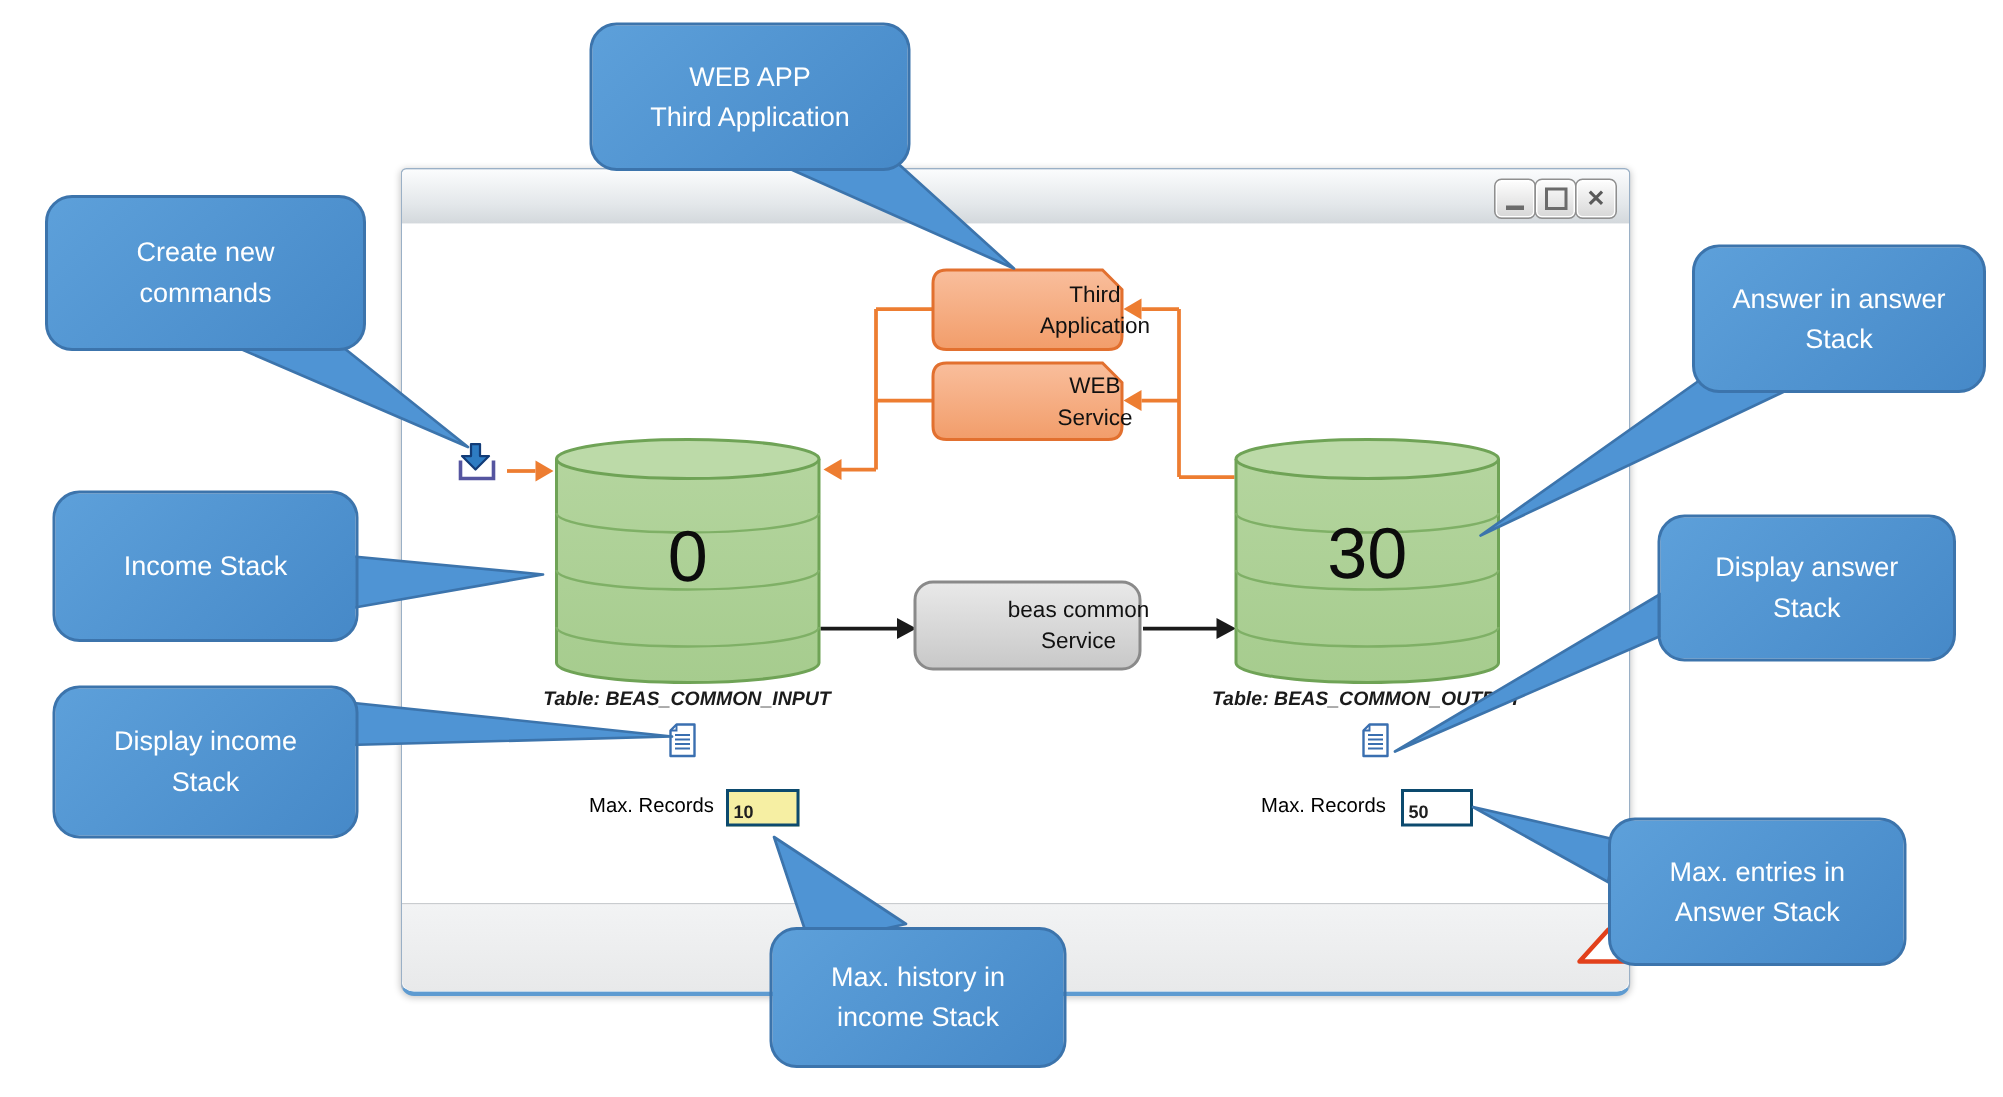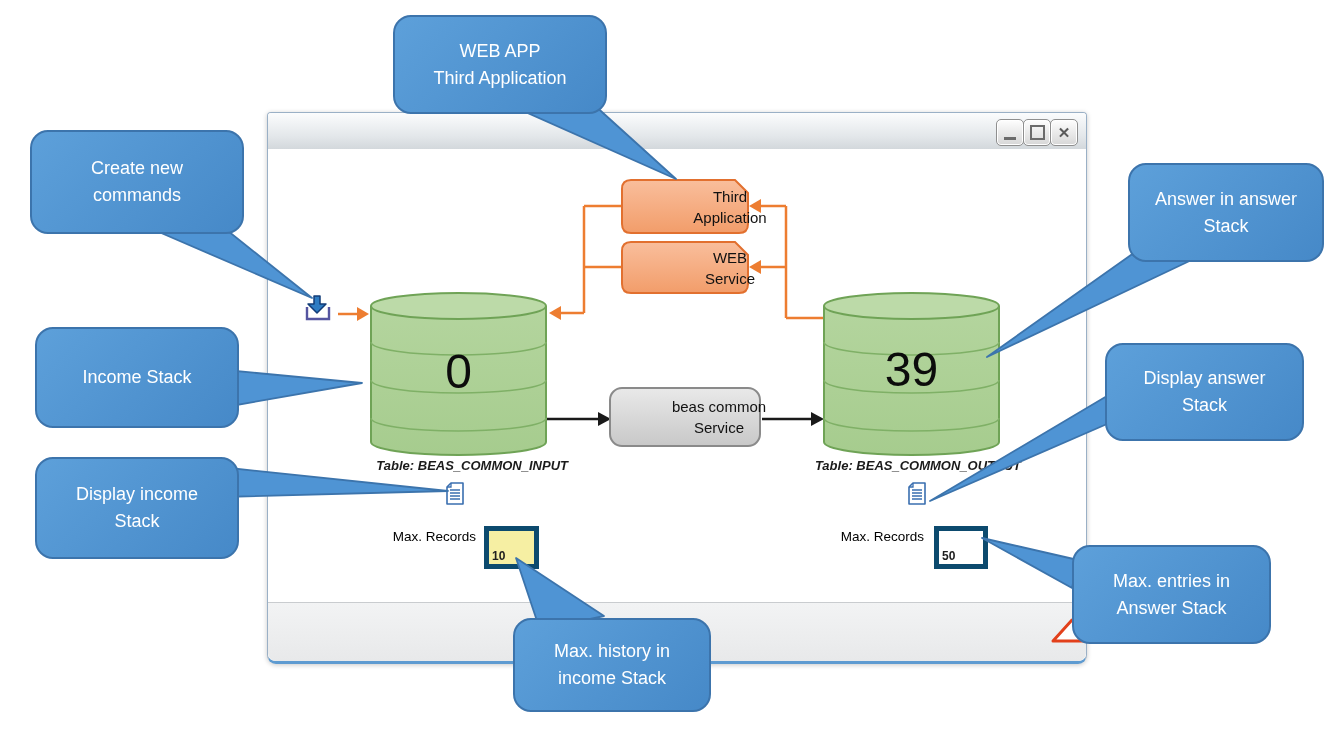--- a/index.html
+++ b/index.html
@@ -30,29 +30,29 @@
   
   .boxtext{position:absolute;z-index:3;display:flex;flex-direction:column;align-items:center;
            justify-content:center;font-size:15px;line-height:21px;color:#111;text-align:center;padding-left:45px;}
   .t-third{left:622px;top:180px;width:126px;height:53px;}
   .t-web{left:622px;top:242px;width:126px;height:51px;}
   .t-beas{left:610px;top:388px;width:128px;height:58px;}
   .stack-count{position:absolute;z-index:3;display:flex;align-items:center;justify-content:center;
            font-size:48px;color:#0c0c0c;}
   .c-in{left:371px;top:340px;width:175px;height:62px;}
   .c-out{left:824px;top:338px;width:175px;height:62px;}
-  .table-label{position:absolute;z-index:3;width:220px;text-align:right;font-size:13px;
+  .table-label{position:absolute;z-index:3;width:220px;text-align:center;font-size:13px;
            font-style:italic;font-weight:700;color:#1b1b1b;}
   .tl-in{left:348px;top:458px;} .tl-out{left:801px;top:458px;}
   .doc-icon{position:absolute;z-index:3;width:20px;height:24px;}
   .doc-in{left:445px;top:482px;} .doc-out{left:907px;top:482px;}
   .maxrec-label{position:absolute;z-index:3;font-size:13.5px;color:#000;width:110px;text-align:right;}
   .mr-in{left:366px;top:529px;} .mr-out{left:814px;top:529px;}
-  .field{position:absolute;z-index:3;height:17px;border:5px solid #0c4a6e;font-family:"Liberation Sans",sans-serif;
-         font-size:12px;font-weight:700;color:#202020;padding:16px 0 0 3px;}
+  .field{position:absolute;z-index:3;height:17px;border:2px solid #0c4a6e;font-family:"Liberation Sans",sans-serif;
+         font-size:12px;font-weight:700;color:#202020;padding:4px 0 0 3px;}
   .f-in{left:484px;top:526px;width:42px;background:#f6efa3;}
   .f-out{left:934px;top:526px;width:41px;background:#fff;}
   .import-icon{position:absolute;z-index:3;left:303px;top:293px;width:30px;height:30px;}
 
   
   .layer{position:absolute;left:0;top:0;width:1335px;height:731px;pointer-events:none;}
   #diagram-svg{z-index:2;} #tails-svg{z-index:4;}
 
   
   .callout{position:absolute;z-index:5;border:2px solid #3c74ac;border-radius:18px;
@@ -166,21 +166,21 @@
   <div class="boxtext t-web">
     <span>WEB</span>
       <span>Service</span>
   </div>
   <div class="boxtext t-beas">
     <span>beas common</span>
       <span>Service</span>
   </div>
 
   <div class="stack-count c-in">0</div>
-  <div class="stack-count c-out">39</div>
+  <div class="stack-count c-out">30</div>
 
   <div class="table-label tl-in">Table: BEAS_COMMON_INPUT</div>
   <div class="table-label tl-out">Table: BEAS_COMMON_OUTPUT</div>
 
   <svg class="import-icon" viewBox="0 0 30 30">
     <polygon points="11,3 17,3 17,11 23,11 14,20 5,11 11,11" fill="#2e7cc3" stroke="#123c78" stroke-width="1.5" stroke-linejoin="round"></polygon>
     <path d="M4,14 V26 H26 V14" fill="none" stroke="#5555a0" stroke-width="2.4"></path>
   </svg>
 
   <svg class="doc-icon doc-in" viewBox="0 0 20 24">

